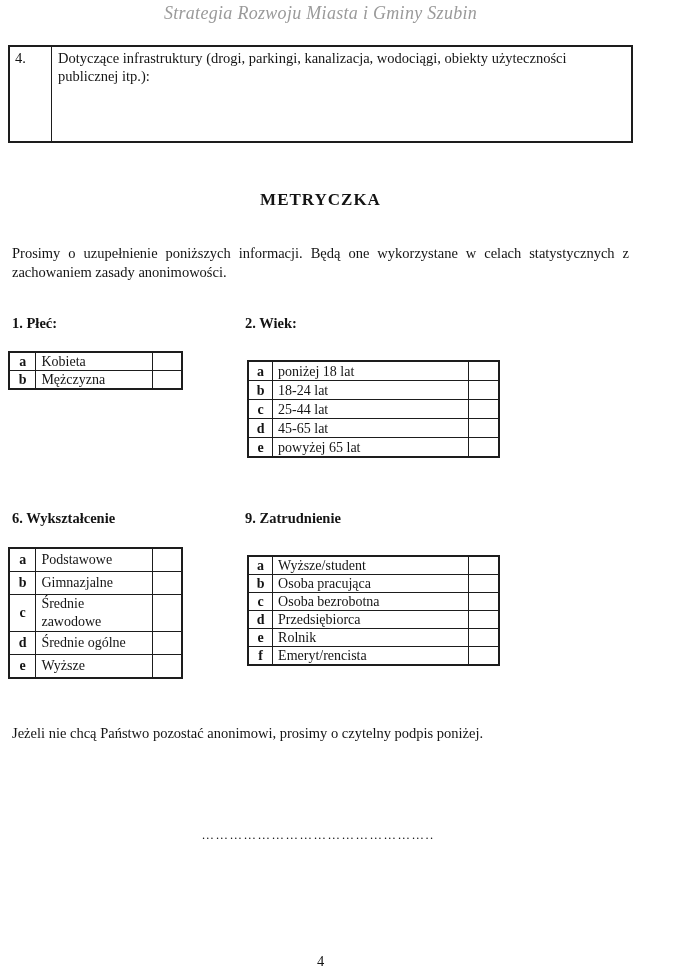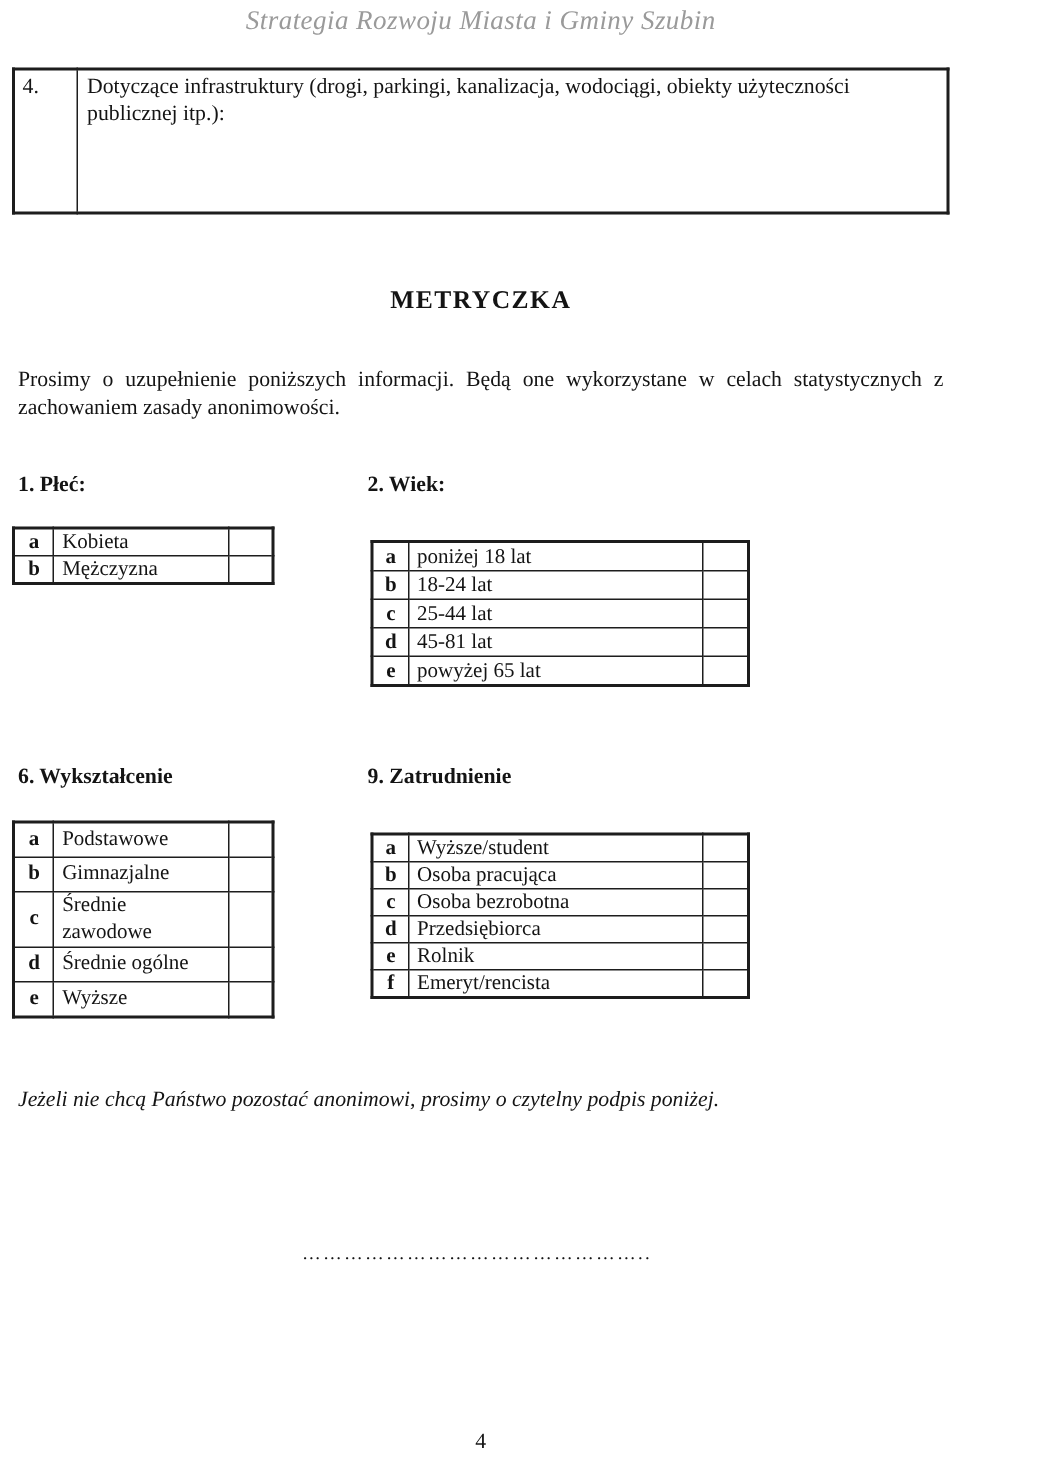--- a/index.html
+++ b/index.html
@@ -55,21 +55,21 @@
   #table-wiek  { left:247px; top:360px; width:253px; }
   #table-wiek td { height:18px; }
   #table-wyksztalcenie { left:8px; top:547px; width:175px; }
   #table-wyksztalcenie td { height:22px; line-height:18px; }
   #table-zatrudnienie  { left:247px; top:555px; width:253px; }
   #table-zatrudnienie td { height:17px; }
   .colkey-sm { width:26px; } .coltext-sm { width:113px; } .colchk-sm { width:28px; }
   .colkey-lg { width:24px; } .coltext-lg { width:191px; } .colchk-lg { width:30px; }
   .note {
     position:absolute; left:12px; top:725px;
-    font-style:italic; font-size:14.5px;
+    font-size:14.5px;
   }
   .sig { position:absolute; left:106px; top:829px; width:424px; text-align:center; }
   .sig-dots { font-size:12.5px; letter-spacing:1.5px; line-height:12px; white-space:nowrap; }
   .sig-caption { font-style:italic; font-size:15px; margin-top:3px; }
   .page-num {
     position:absolute; left:8px; top:953px; width:625px;
     text-align:center; font-size:14.5px;
   }
 </style>
 </head>
@@ -132,21 +132,21 @@
       <td>18-24 lat</td>
       <td></td>
     </tr>
     <tr>
       <td class="key">c</td>
       <td>25-44 lat</td>
       <td></td>
     </tr>
     <tr>
       <td class="key">d</td>
-      <td>45-81 lat</td>
+      <td>45-65 lat</td>
       <td></td>
     </tr>
     <tr>
       <td class="key">e</td>
       <td>powyżej 65 lat</td>
       <td></td>
     </tr>
   </tbody>
     </table>
 

